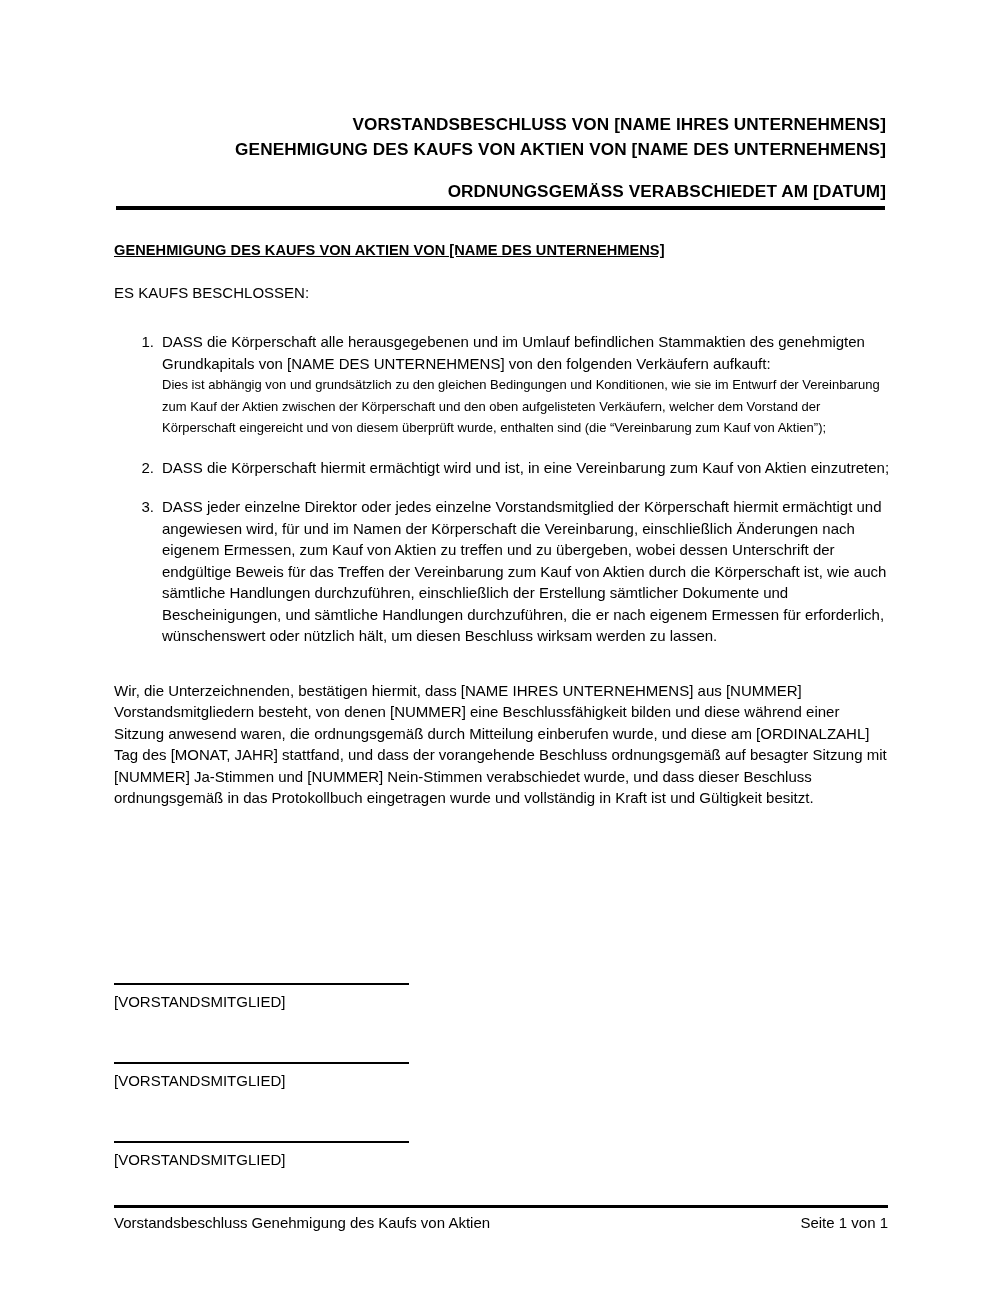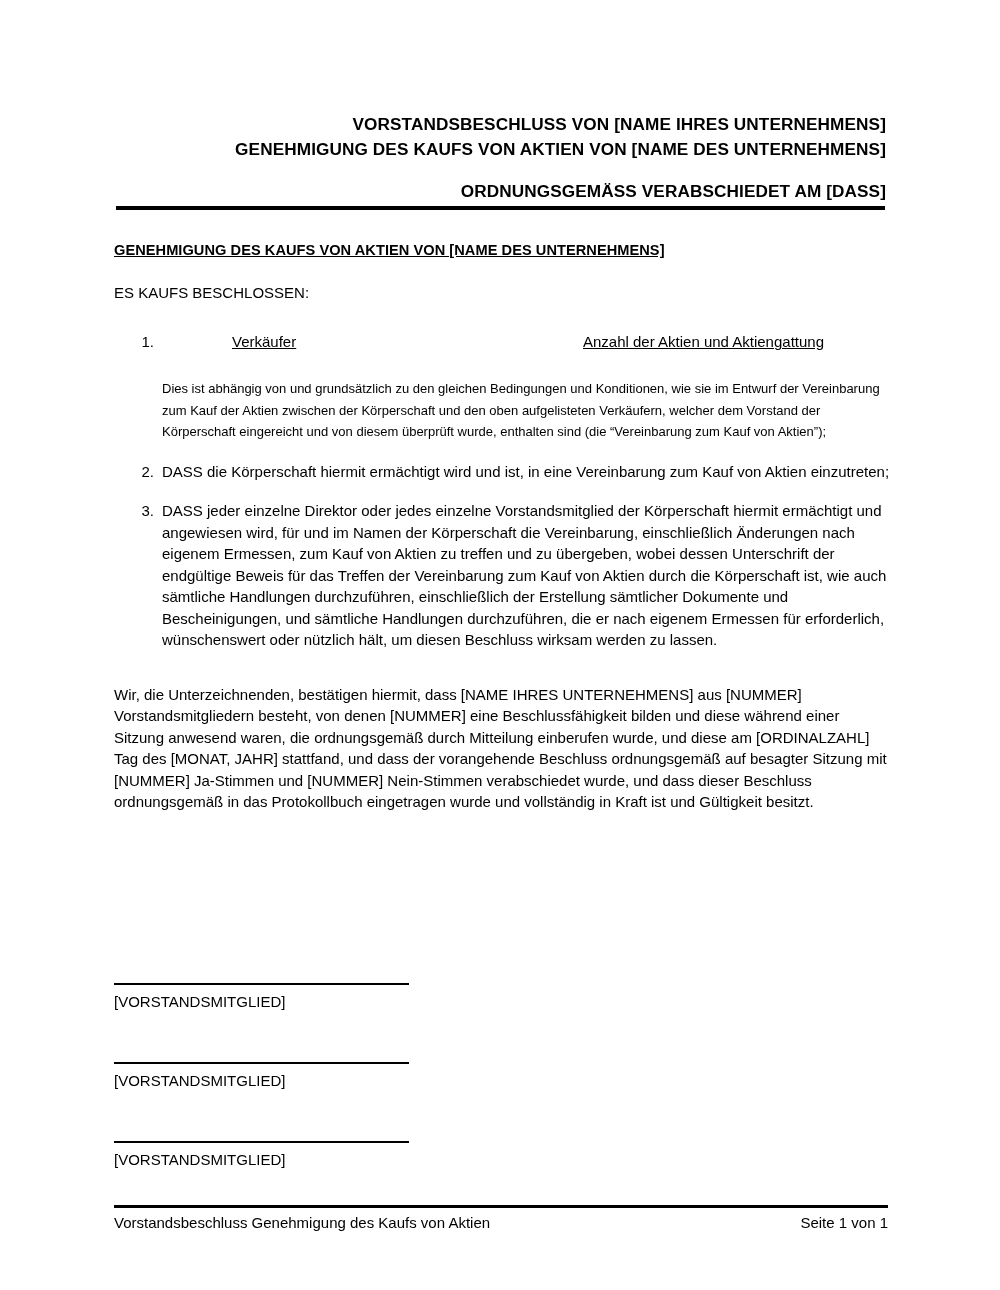--- a/index.html
+++ b/index.html
@@ -180,39 +180,36 @@
   }
 </style>
 </head>
 <body>
 
 <div class="page">
 
   <div class="title-block">
     <div class="title-line">VORSTANDSBESCHLUSS VON [NAME IHRES UNTERNEHMENS]</div>
     <div class="title-line">GENEHMIGUNG DES KAUFS VON AKTIEN VON [NAME DES UNTERNEHMENS]</div>
-    <div class="title-line third">ORDNUNGSGEMÄSS VERABSCHIEDET AM [DASS]</div>
+    <div class="title-line third">ORDNUNGSGEMÄSS VERABSCHIEDET AM [DATUM]</div>
   </div>
 
   <div class="header-rule"></div>
 
   <div class="content">
 
     <div class="section-heading">GENEHMIGUNG DES KAUFS VON AKTIEN VON [NAME DES UNTERNEHMENS]</div>
 
     <div class="resolved-label">ES KAUFS BESCHLOSSEN:</div>
 
     <ol class="clause-list">
 
       <li class="clause">
         <span class="clause-num">1.</span>
-        <span class="column-headers">
-          <span class="col-head left">Verkäufer</span>
-          <span class="col-head right">Anzahl der Aktien und Aktiengattung</span>
-        </span>
+        <span class="clause-text">DASS die Körperschaft alle herausgegebenen und im Umlauf befindlichen Stammaktien des genehmigten Grundkapitals von [NAME DES UNTERNEHMENS] von den folgenden Verkäufern aufkauft:</span>
         <span class="sub-para">Dies ist abhängig von und grundsätzlich zu den gleichen Bedingungen und Konditionen, wie sie im Entwurf der Vereinbarung zum Kauf der Aktien zwischen der Körperschaft und den oben aufgelisteten Verkäufern, welcher dem Vorstand der Körperschaft eingereicht und von diesem überprüft wurde, enthalten sind (die “Vereinbarung zum Kauf von Aktien”);</span>
       </li>
 
       <li class="clause">
         <span class="clause-num">2.</span>
         <span class="clause-text">DASS die Körperschaft hiermit ermächtigt wird und ist, in eine Vereinbarung zum Kauf von Aktien einzutreten;</span>
       </li>
 
       <li class="clause">
         <span class="clause-num">3.</span>

